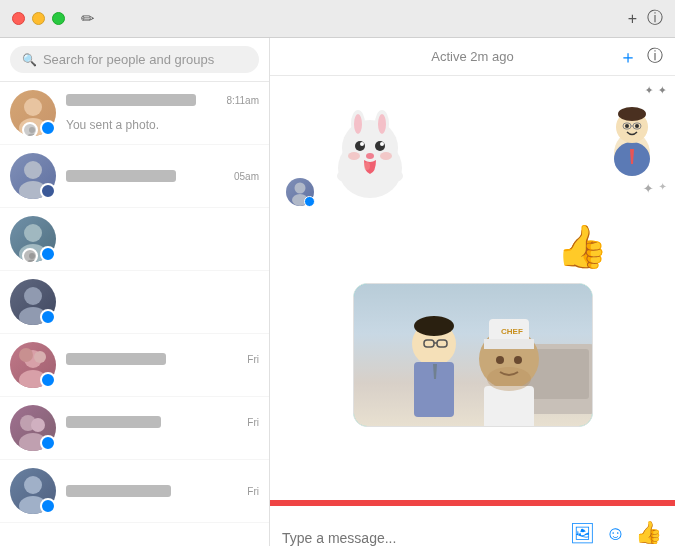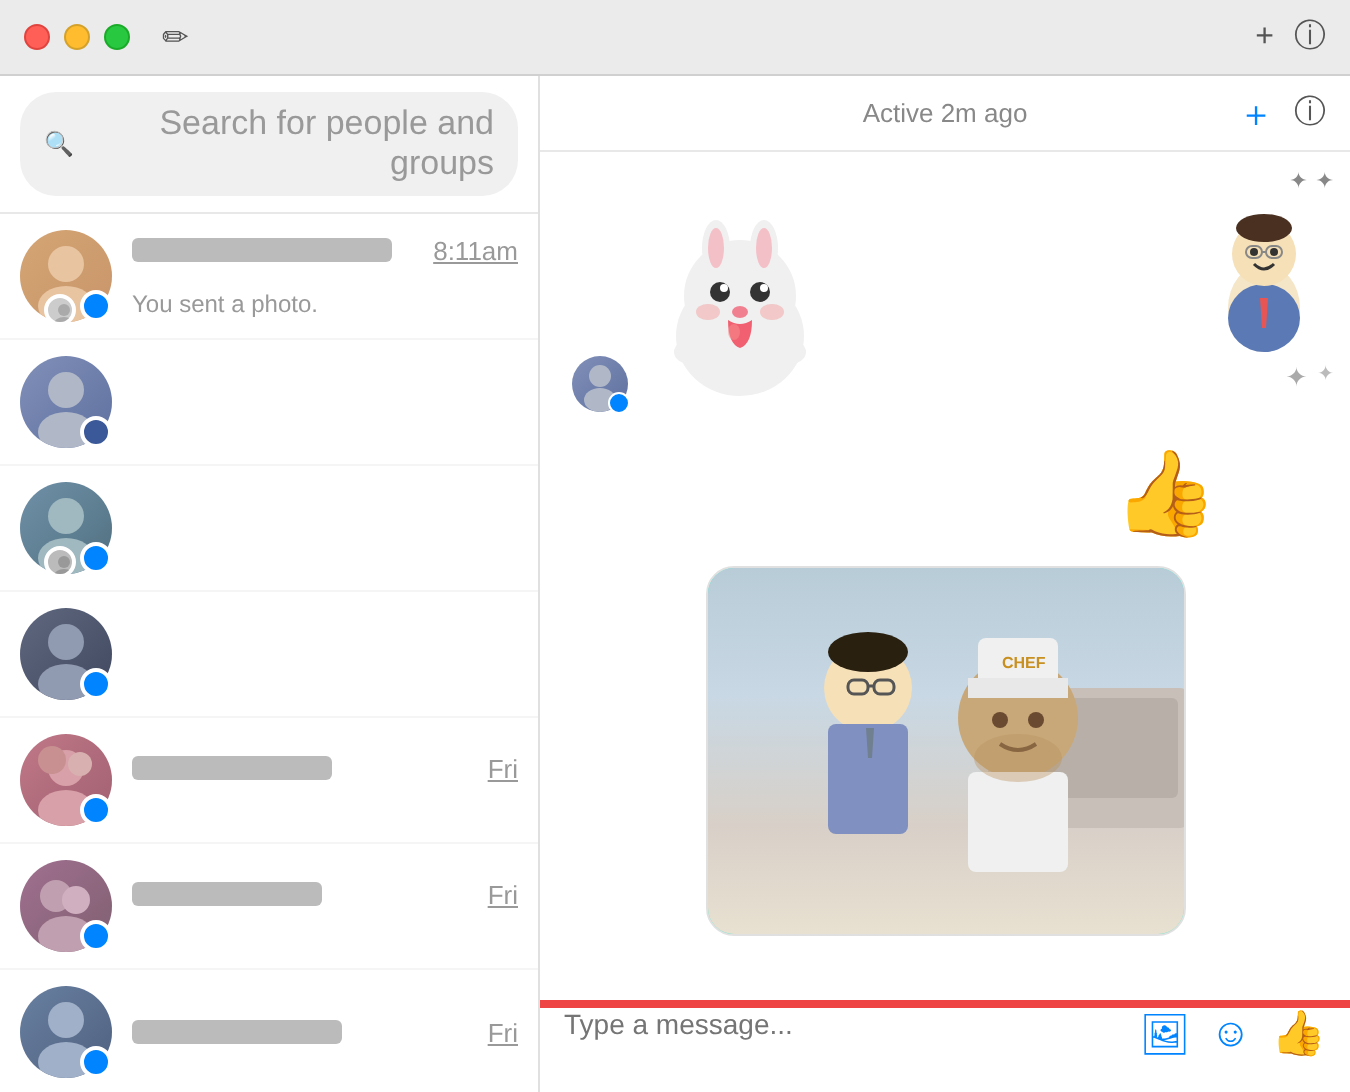--- a/index.html
+++ b/index.html
@@ -78,22 +78,21 @@
       border-radius: 18px;
       padding: 6px 12px;
       gap: 6px;
     }
     .search-icon {
       color: #888;
       font-size: 12px;
     }
     .search-placeholder {
       color: #999;
-      font-size: 17px;
-      text-align: right;
+      font-size: 13px;
     }
 
     .conversation-list {
       flex: 1;
       overflow-y: auto;
     }
 
     .conv-item {
       display: flex;
       align-items: center;
@@ -135,25 +134,24 @@
     .conv-info {
       flex: 1;
       min-width: 0;
     }
     .conv-name-row {
       display: flex;
       justify-content: space-between;
       align-items: center;
     }
     .conv-time {
-      font-size: 13px;
+      font-size: 10px;
       color: #999;
       flex-shrink: 0;
       margin-left: 4px;
-      text-decoration: underline;
     }
     .conv-preview {
       font-size: 12px;
       color: #999;
       white-space: nowrap;
       overflow: hidden;
       text-overflow: ellipsis;
       margin-top: 12px;
     }
 
@@ -197,23 +195,23 @@
       padding: 10px 16px;
       position: relative;
       display: flex;
       flex-direction: column;
       gap: 8px;
     }
 
     
     .chat-input-bar {
       height: 46px;
-      border-top: 4px solid #ef4444;
-      display: flex;
-      align-items: flex-start;
+      border-top: 6px solid #ef4444;
+      display: flex;
+      align-items: flex-end;
       padding: 0 12px;
       flex-shrink: 0;
     }
     .input-field {
       flex: 1;
       border: none;
       outline: none;
       font-size: 14px;
       color: #333;
       background: transparent;
@@ -305,20 +303,24 @@
         <div class="avatar-wrap">
           <div class="avatar-circle" style="background: linear-gradient(135deg, #8090b8, #6070a0);">
             <svg width="46" height="46" viewBox="0 0 46 46">
                 <circle cx="23" cy="17" r="9" fill="#b0b8c8"></circle>
                 <ellipse cx="23" cy="38" rx="14" ry="10" fill="#b0b8c8"></ellipse>
               </svg>
           </div>
           <div class="badge badge-fb"></div>
         </div>
         <div class="conv-info">
+          <div class="conv-name-row">
+            <span class="name-blur"></span>
+            <span class="conv-time">05am</span>
+          </div>
         </div>
       </div>
 
       <div class="conv-item">
         <div class="avatar-wrap">
           <div class="avatar-circle" style="background: linear-gradient(135deg, #7090a8, #507080);">
             <svg width="46" height="46" viewBox="0 0 46 46">
                 <circle cx="23" cy="17" r="9" fill="#a0b8c0"></circle>
                 <ellipse cx="23" cy="38" rx="14" ry="10" fill="#a0b8c0"></ellipse>
               </svg>
@@ -495,21 +497,21 @@
 
       <div style="position:absolute;right:110px;top:230px;">
         <div style="width:14px;height:14px;border-radius:50%;background:#c8a060;opacity:0.9;"></div>
       </div>
 
       <div style="display:flex;justify-content:flex-end;padding-right:50px;margin-top:8px;">
         <span style="font-size:42px;">👍</span>
       </div>
 
       <div style="display:flex;justify-content:center;margin-top:4px;">
-        <div style="width:240px;height:185px;border-radius:14px;overflow:hidden;border:1px solid #e0e0e0;background:#5eead4;position:relative;">
+        <div style="width:240px;height:144px;border-radius:14px;overflow:hidden;border:1px solid #e0e0e0;background:#5eead4;position:relative;">
 
           <div style="position:absolute;inset:0;background:linear-gradient(to bottom, #b8ccd8 0%, #c8d8e4 35%, #d8d0c8 70%, #e8e0d0 100%);"></div>
 
           <svg width="240" height="155" viewBox="0 0 240 155" style="position:absolute;inset:0;">
 
             <rect x="140" y="60" width="100" height="70" fill="#c8c0b8" rx="4"></rect>
             <rect x="145" y="65" width="90" height="50" fill="#b8b0a8" rx="3"></rect>
 
             <circle cx="80" cy="60" r="22" fill="#f5e0b8"></circle>
             <rect x="60" y="78" width="40" height="55" fill="#8090c0" rx="4"></rect>

